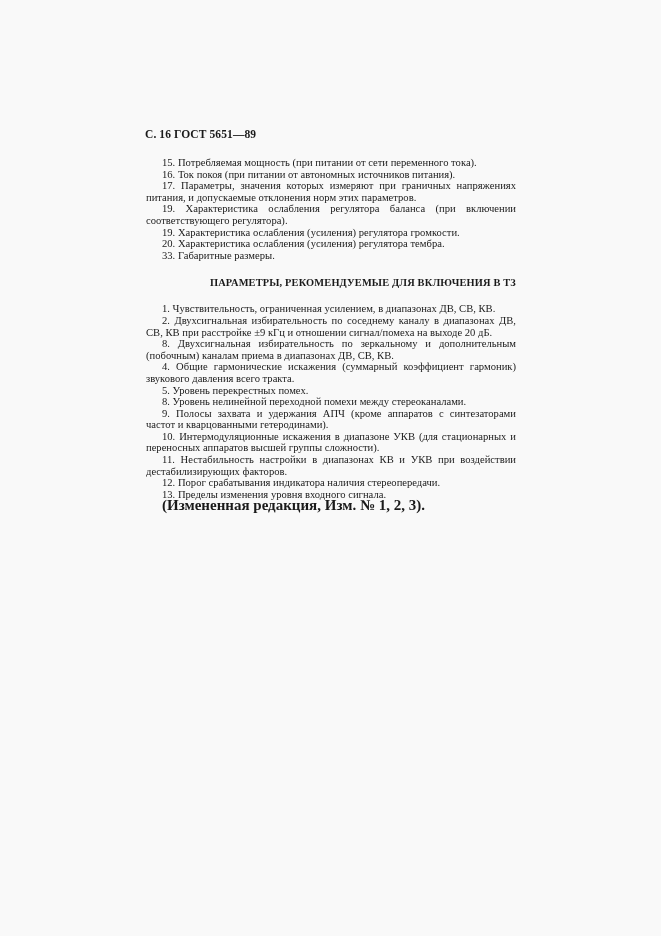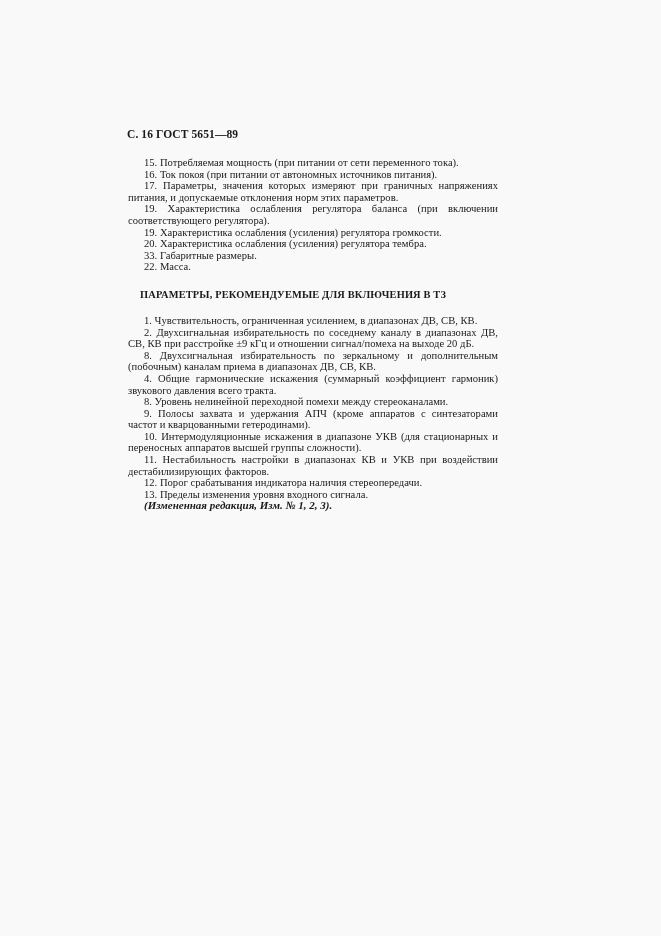--- a/index.html
+++ b/index.html
@@ -10,21 +10,21 @@
     body {
       width: 661px;
       height: 936px;
       position: relative;
       overflow: hidden;
       font-family: "Liberation Serif", "DejaVu Serif", serif;
       color: #1a1a1a;
     }
     .page {
       position: absolute;
-      left: 128px;
+      left: 146px;
       top: 128px;
       width: 370px;
     }
     .running-head {
       font-weight: bold;
       font-size: 11.5px;
       letter-spacing: 0.1px;
       margin: 0 0 17px -1px;
       white-space: nowrap;
     }
@@ -36,58 +36,57 @@
     .para {
       font-size: 10.6px;
       line-height: 11.6px;
       text-align: justify;
       text-indent: 16px;
       margin: 0;
     }
     .section-title {
       font-weight: bold;
       font-size: 10.4px;
-      text-align: left;
+      text-align: right;
       letter-spacing: 0.15px;
       margin: 16px 0 15px 12px;
       white-space: nowrap;
     }
     .edition-note {
       font-weight: bold;
-      font-size: 11px;
+      font-size: 15px;
       line-height: 11.6px;
       text-indent: 16px;
       margin: 0;
-      font-style: italic;
     }
   </style>
 </head>
 <body>
 
 <div class="page">
   <div class="running-head">С. 16 ГОСТ 5651—89</div>
 
   <div class="list">
     <p class="para">15. Потребляемая мощность (при питании от сети переменного тока).</p>
     <p class="para">16. Ток покоя (при питании от автономных источников питания).</p>
     <p class="para">17. Параметры, значения которых измеряют при граничных напряжениях питания, и допускаемые отклонения норм этих параметров.</p>
     <p class="para">19. Характеристика ослабления регулятора баланса (при включении соответствующего регулятора).</p>
     <p class="para">19. Характеристика ослабления (усиления) регулятора громкости.</p>
     <p class="para">20. Характеристика ослабления (усиления) регулятора тембра.</p>
     <p class="para">33. Габаритные размеры.</p>
-    <p class="para">22. Масса.</p>
   </div>
 
   <div class="section-title">ПАРАМЕТРЫ, РЕКОМЕНДУЕМЫЕ ДЛЯ ВКЛЮЧЕНИЯ В ТЗ</div>
 
   <div class="list">
     <p class="para">1. Чувствительность, ограниченная усилением, в диапазонах ДВ, СВ, КВ.</p>
     <p class="para">2. Двухсигнальная избирательность по соседнему каналу в диапазонах ДВ, СВ, КВ при расстройке ±9 кГц и отношении сигнал/помеха на выходе 20 дБ.</p>
     <p class="para">8. Двухсигнальная избирательность по зеркальному и дополнительным (побочным) каналам приема в диапазонах ДВ, СВ, КВ.</p>
     <p class="para">4. Общие гармонические искажения (суммарный коэффициент гармоник) звукового давления всего тракта.</p>
+    <p class="para">5. Уровень перекрестных помех.</p>
     <p class="para">8. Уровень нелинейной переходной помехи между стереоканалами.</p>
     <p class="para">9. Полосы захвата и удержания АПЧ (кроме аппаратов с синтезаторами частот и кварцованными гетеродинами).</p>
     <p class="para">10. Интермодуляционные искажения в диапазоне УКВ (для стационарных и переносных аппаратов высшей группы сложности).</p>
     <p class="para">11. Нестабильность настройки в диапазонах КВ и УКВ при воздействии дестабилизирующих факторов.</p>
     <p class="para">12. Порог срабатывания индикатора наличия стереопередачи.</p>
     <p class="para">13. Пределы изменения уровня входного сигнала.</p>
   </div>
 
   <p class="edition-note">(Измененная редакция, Изм. № 1, 2, 3).</p>
 </div>

